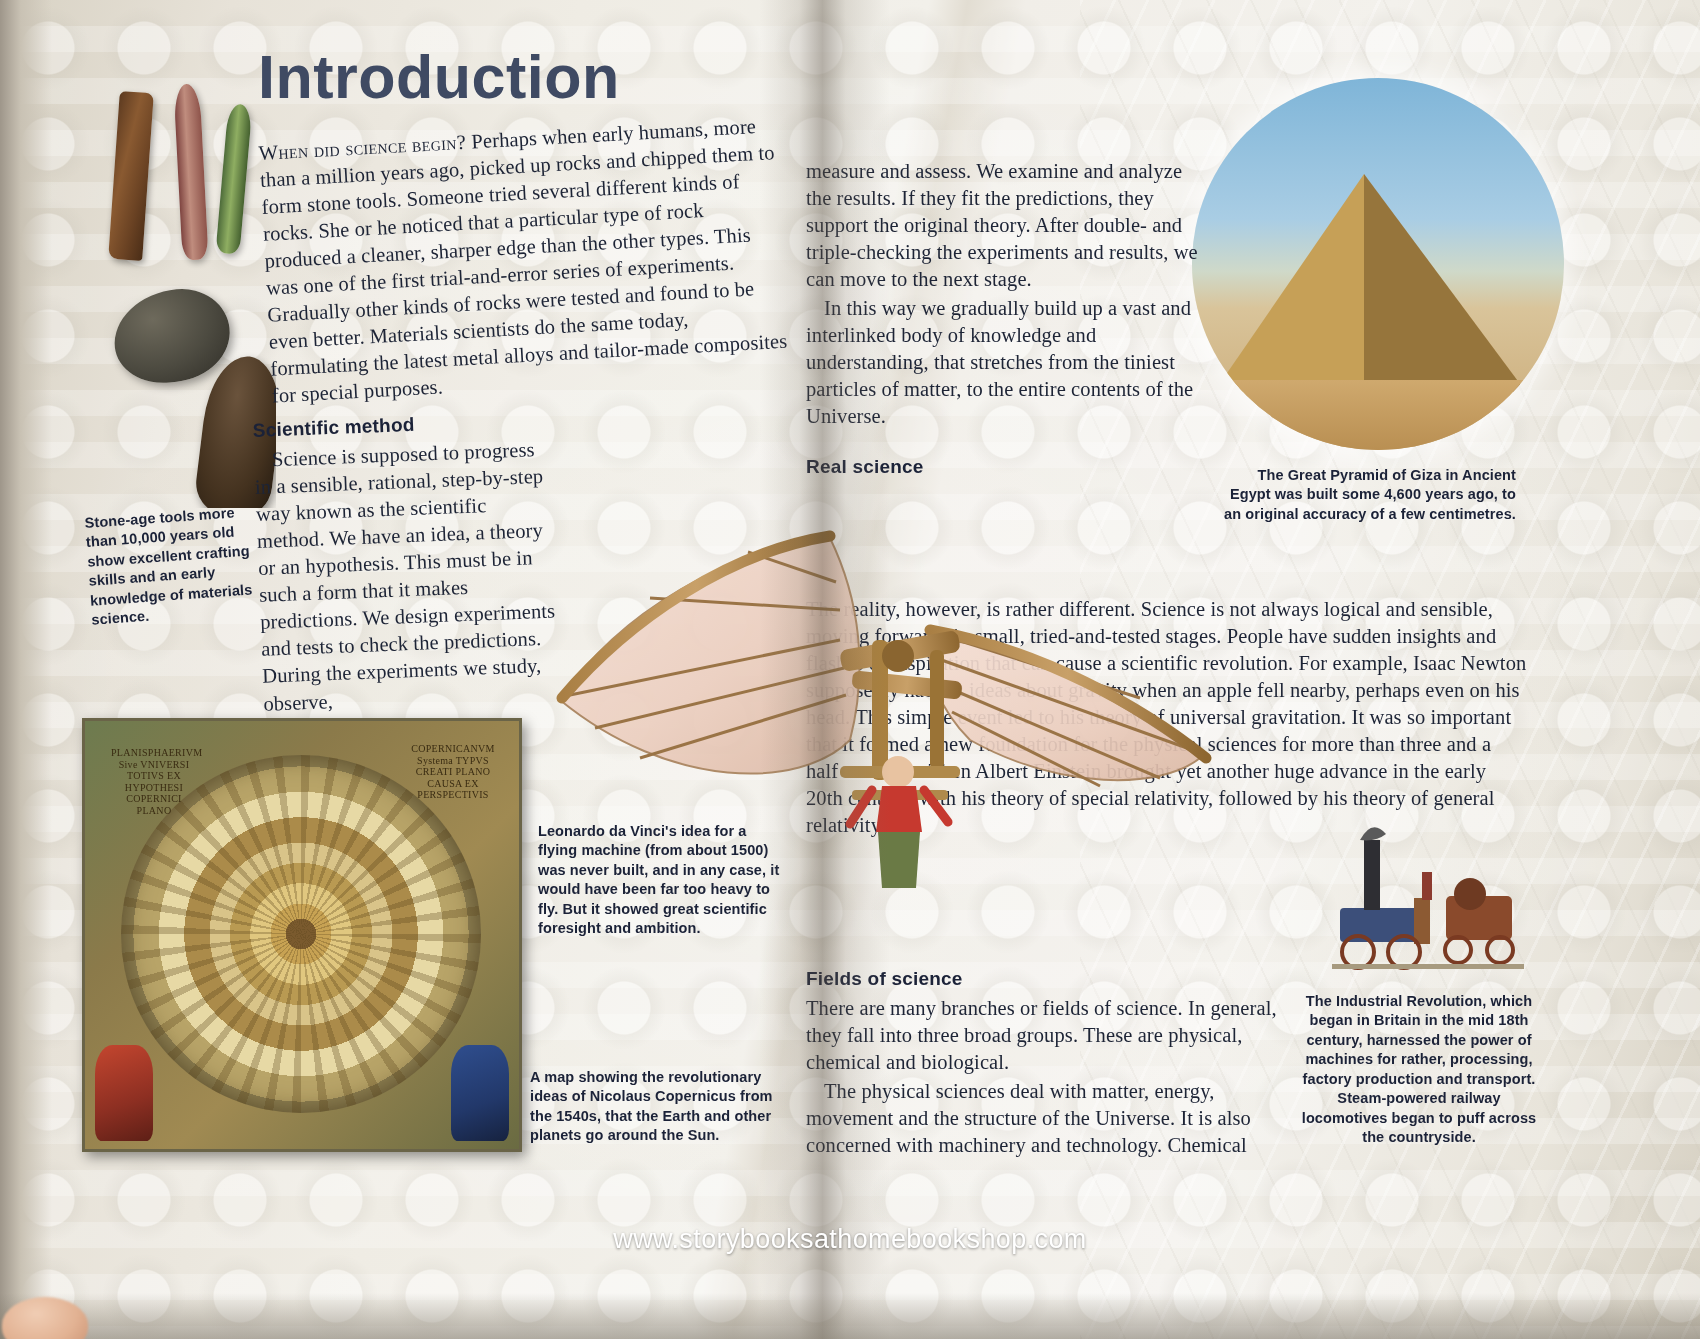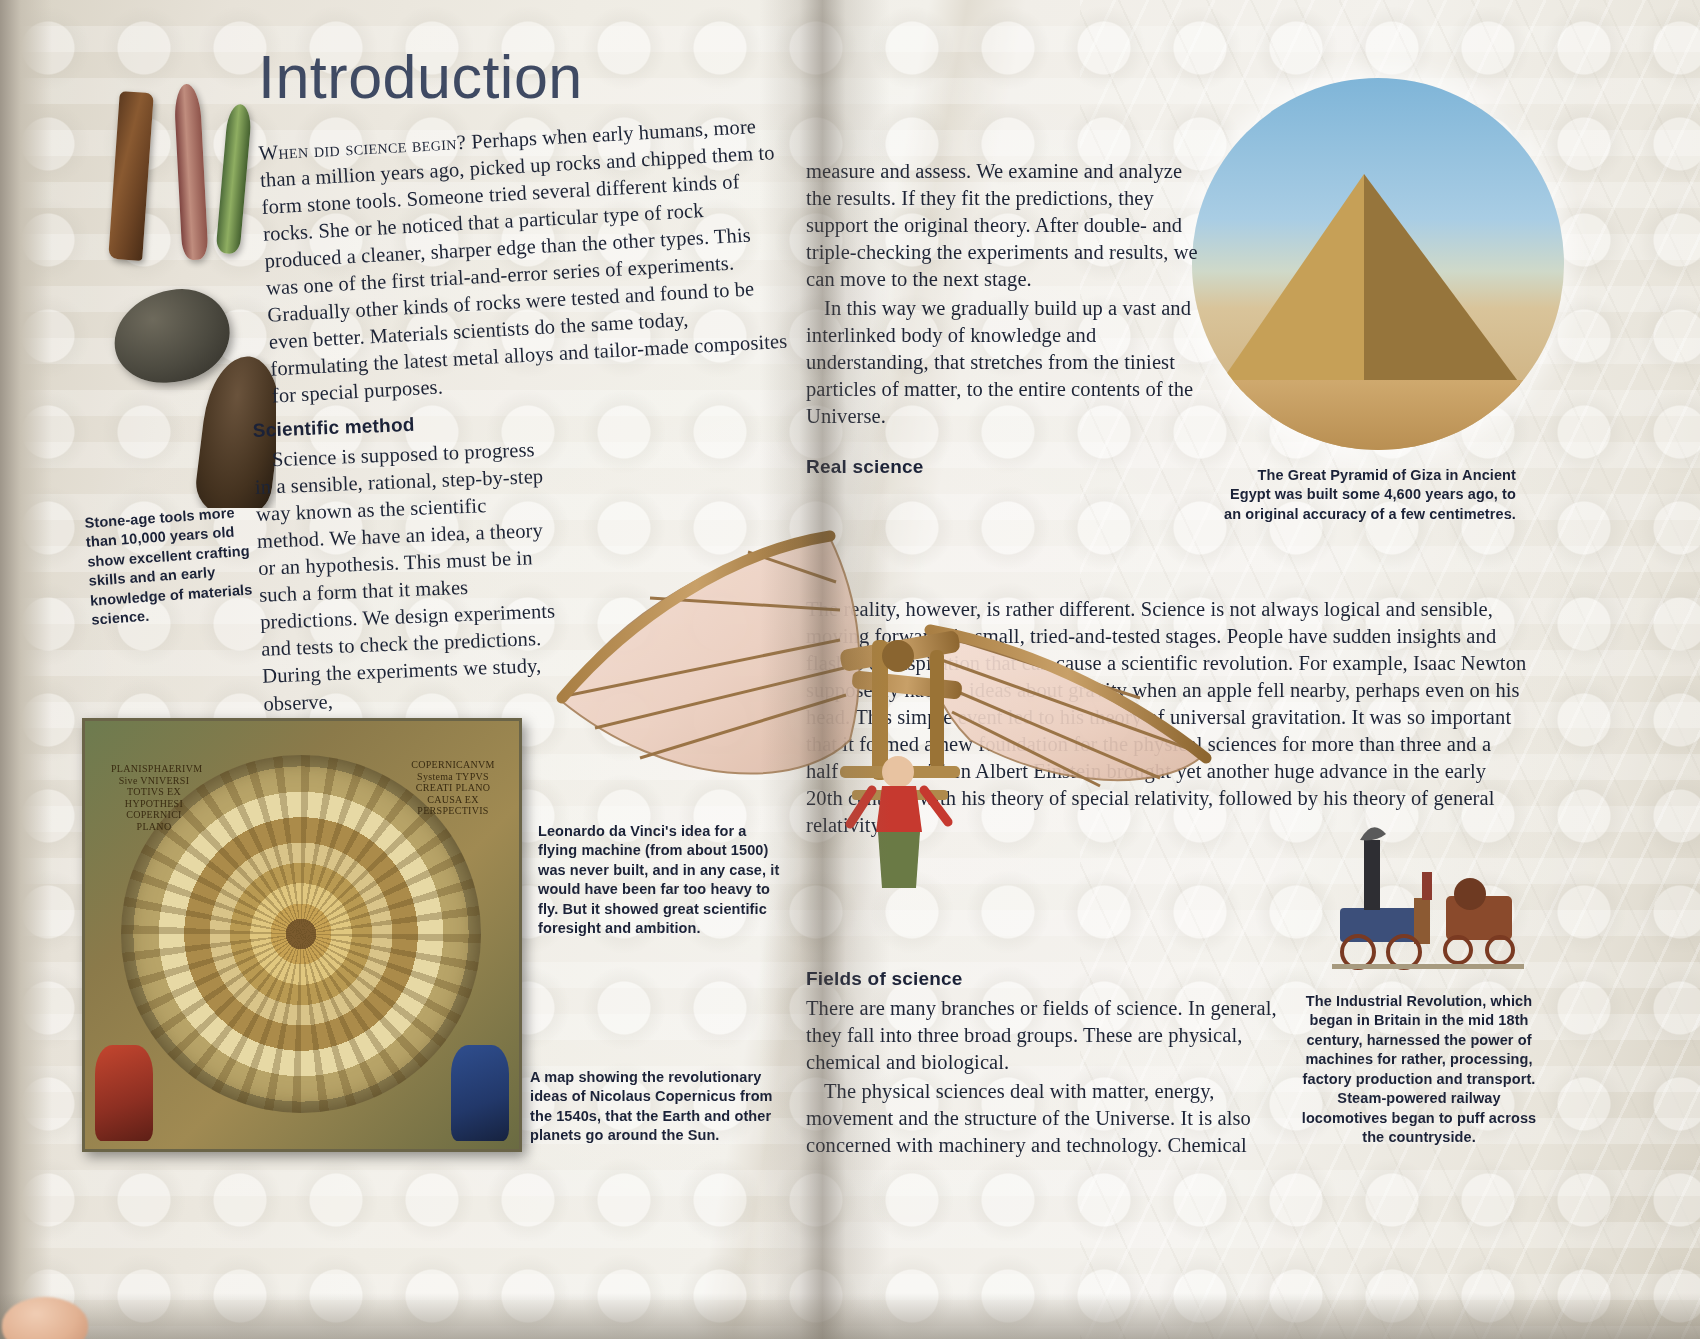--- a/index.html
+++ b/index.html
@@ -95,21 +95,21 @@
     letter-spacing: .1px;
   }
   .col p { margin: 0 0 2px 0; text-indent: 18px; }
   .col p.noindent { text-indent: 0; }
 
   h1#title {
     position: absolute;
     left: 258px; top: 42px;
     margin: 0;
     font-size: 61px;
-    font-weight: 400;
+    font-weight: 700;
     color: #3f4a63;
     letter-spacing: .5px;
     font-family: "Liberation Sans", sans-serif;
   }
   .subhead {
     font-family: "Liberation Sans", sans-serif;
     font-weight: bold;
     font-size: 19px;
     color: #1b2238;
     margin: 10px 0 4px 0;
@@ -278,21 +278,21 @@
     position: absolute; width: 58px; height: 96px;
     background: linear-gradient(160deg,#c4462f 0%,#8d2f22 60%,#5d1f16 100%);
     border-radius: 30% 30% 12% 12%;
   }
   #cop-fig-l { left: 10px; bottom: 8px; }
   #cop-fig-r { right: 10px; bottom: 8px; background: linear-gradient(160deg,#2f4e8e 0%,#22386a 60%,#16223f 100%); }
   .cop-label {
     position: absolute;
     font-family: "Liberation Serif", serif;
     font-size: 10px; color: #3a2c12; line-height: 1.15;
-    text-align: center; letter-spacing: .3px; margin-top: 16px;
+    text-align: center; letter-spacing: .3px;
   }
   #cop-label-l { left: 26px; top: 26px; width: 86px; }
   #cop-label-r { right: 18px; top: 22px; width: 96px; }
 
   
   #flying { left: 500px; top: 490px; width: 780px; height: 420px; }
   
   #loco { left: 1318px; top: 812px; width: 218px; height: 172px; }
 
   
@@ -449,13 +449,14 @@
     <rect x="14" y="152" width="192" height="5" fill="#a79a7f"></rect>
   </svg>
 
   <div class="caption" id="cap-industrial">The Industrial Revolution, which began in Britain in the mid 18th century, harnessed the power of machines for rather, processing, factory production and transport. Steam-powered railway locomotives began to puff across the countryside.</div>
 
   <div id="gutter"></div>
   <div id="edge-left"></div>
   <div id="edge-bottom"></div>
   <div id="thumb"></div>
 
+  <div id="watermark">www.storybooksathomebookshop.com</div>
 </div>
 
 </body></html>

